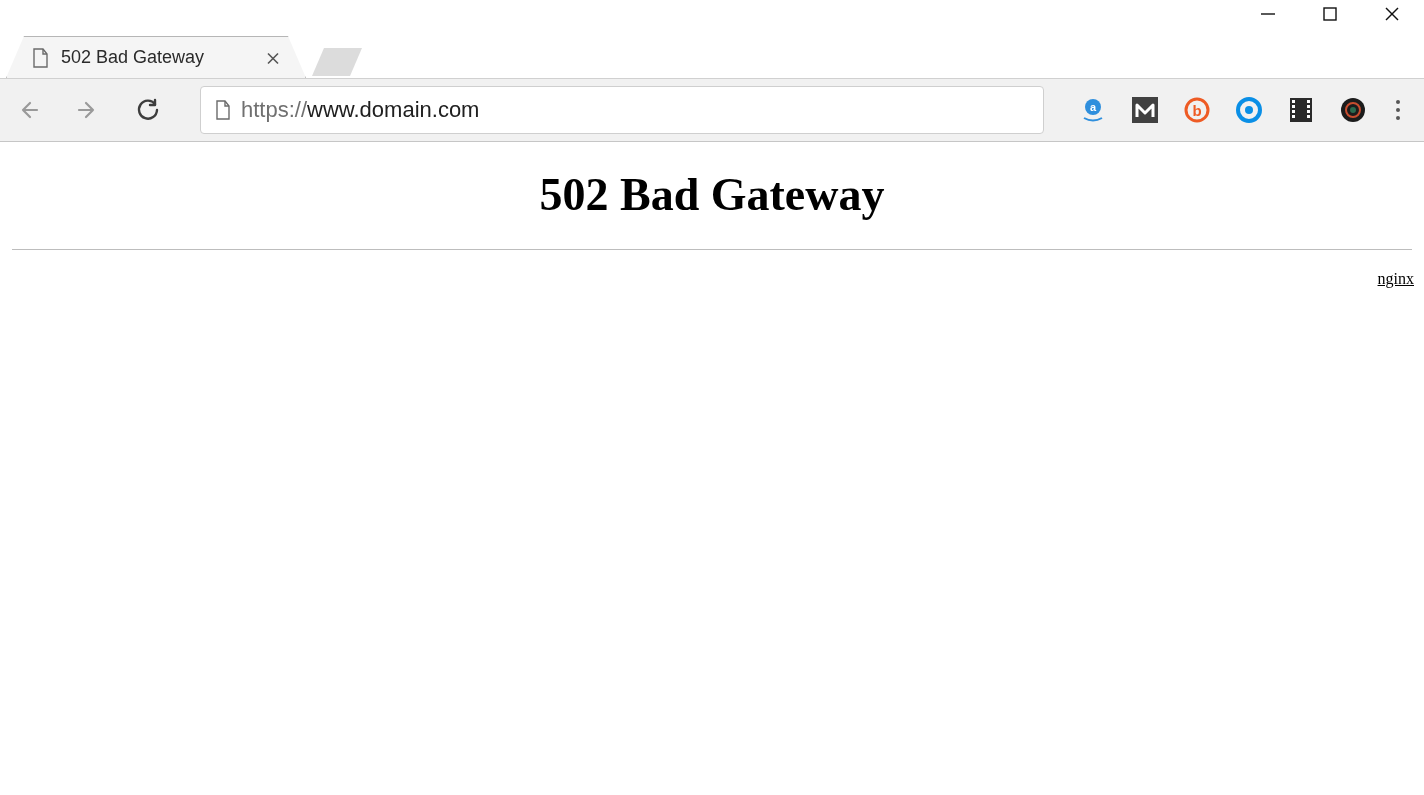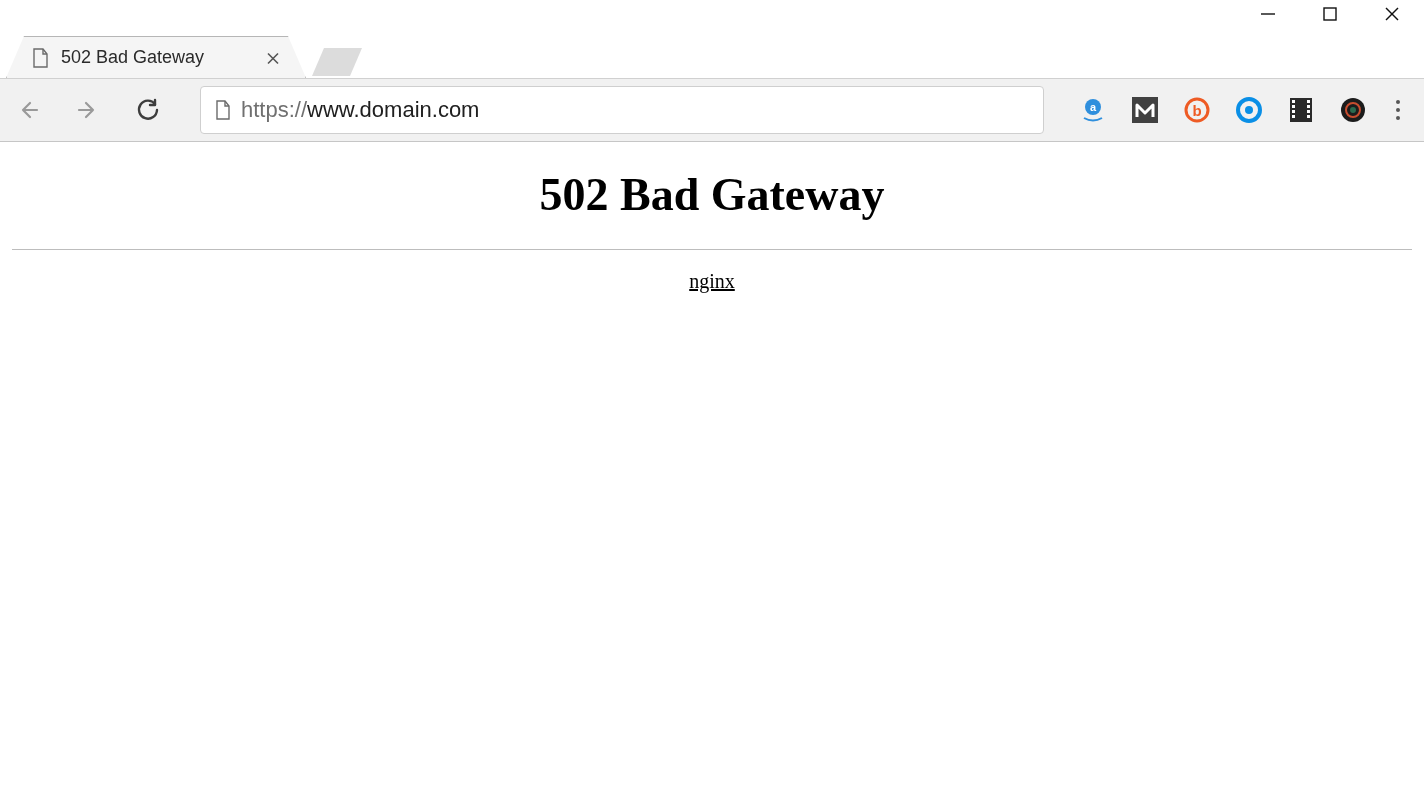--- a/index.html
+++ b/index.html
@@ -120,22 +120,22 @@
     margin: 14px 0 28px;
     color: #000;
   }
   .page hr {
     border: none;
     border-top: 1px solid #bdbdbd;
     margin: 0 2px;
   }
   .page .server {
     font-family: "Times New Roman", Times, serif;
-    font-size: 20px;
-    text-align: center;
+    font-size: 16px;
+    text-align: right;
     margin-top: 20px;
     color: #000;
     text-decoration: underline;
   }
 </style>
 </head>
 <body>
 
 <div class="window-controls">
   <span class="win-btn">

